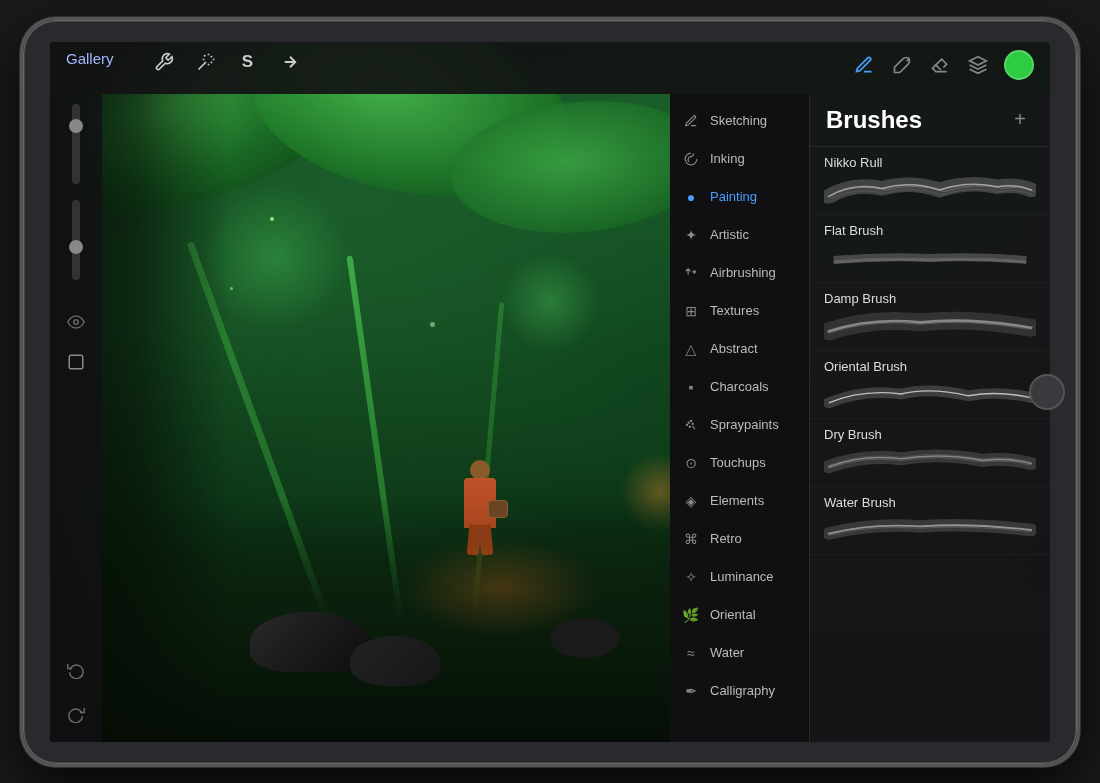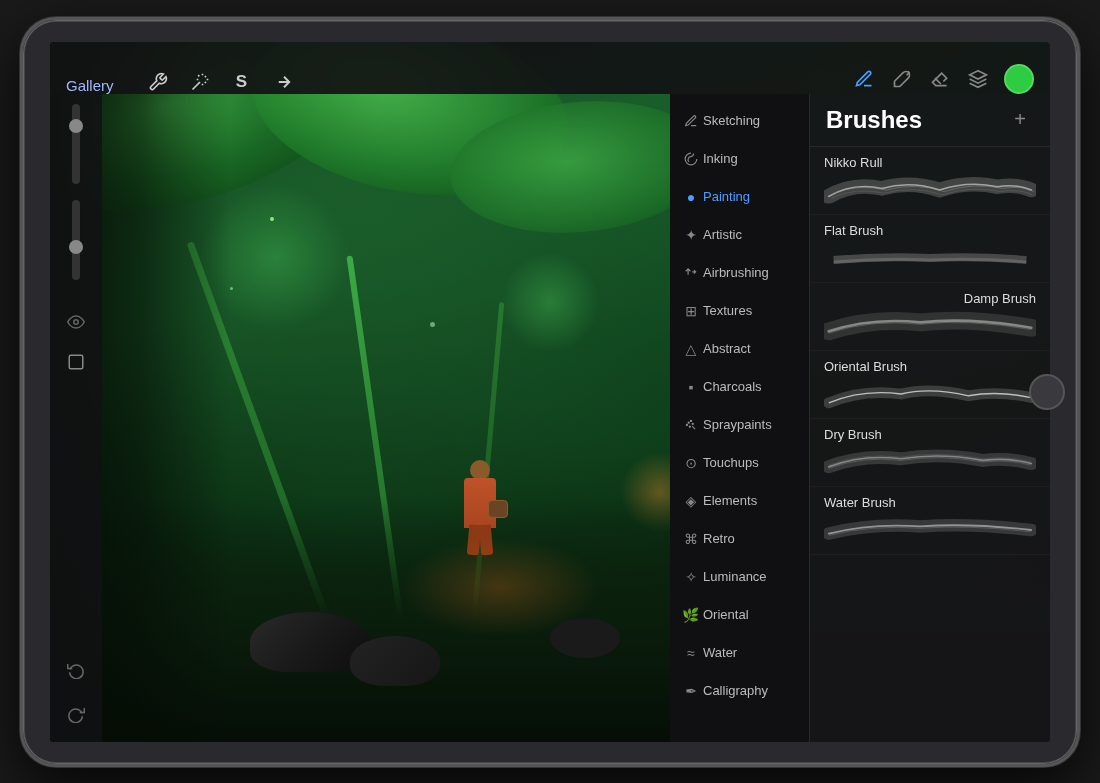--- a/index.html
+++ b/index.html
@@ -71,24 +71,24 @@
         linear-gradient(160deg, #0d2e14 0%, #1a5c28 30%, #0a1f0a 60%, #061208 100%);
     }
 
     
     .toolbar-top {
       position: absolute;
       top: 0; left: 0; right: 0;
       height: 52px;
       background: rgba(18,18,20,0.92);
       display: flex;
-      align-items: flex-end;
-      padding: 0 16px;
+      align-items: flex-start;
+      padding: 8px 16px;
       z-index: 20;
-      gap: 12px;
+      gap: 18px;
     }
 
     .gallery-btn {
       color: #a0b8ff;
       font-size: 15px;
       font-weight: 500;
       margin-right: 20px;
       cursor: pointer;
     }
 
@@ -204,21 +204,21 @@
       width: 140px;
       background: rgba(16,16,18,0.98);
       border-right: 1px solid #2a2a2a;
       overflow-y: auto;
       padding: 8px 0;
     }
 
     .category-item {
       display: flex;
       align-items: center;
-      gap: 3px;
+      gap: 10px;
       padding: 10px 12px;
       cursor: pointer;
       border-radius: 0;
     }
 
     .category-item.active {
       
     }
 
     .category-icon {
@@ -608,21 +608,21 @@
         <div class="brush-item" style="padding: 8px 14px; border-bottom: 1px solid #1e1e20;">
           <div class="brush-item-name">Flat Brush</div>
           <div class="brush-stroke">
             <svg class="stroke-svg" viewBox="0 0 220 32" preserveAspectRatio="none">
               <path d="M10 18 Q60 14 110 16 Q160 14 210 18" stroke="#555" stroke-width="8" fill="none" stroke-linecap="butt" opacity="0.8"></path>
               <path d="M10 20 Q60 16 110 18 Q160 16 210 20" stroke="#777" stroke-width="3" fill="none" stroke-linecap="butt" opacity="0.6"></path>
             </svg>
           </div>
         </div>
 
-        <div class="brush-item" style="padding: 8px 14px; border-bottom: 1px solid #1e1e20; text-align: right;">
+        <div class="brush-item" style="padding: 8px 14px; border-bottom: 1px solid #1e1e20;">
           <div class="brush-item-name">Damp Brush</div>
           <div class="brush-stroke">
             <svg class="stroke-svg" viewBox="0 0 220 36" preserveAspectRatio="none">
               <path d="M5 24 Q50 8 100 14 Q150 8 215 20" stroke="#666" stroke-width="20" fill="none" stroke-linecap="round" opacity="0.35"></path>
               <path d="M5 24 Q50 8 100 14 Q150 8 215 20" stroke="#aaa" stroke-width="3" fill="none" stroke-linecap="round" opacity="0.7"></path>
               <path d="M5 26 Q50 10 100 16 Q150 10 215 22" stroke="#999" stroke-width="1" fill="none" opacity="0.4"></path>
             </svg>
           </div>
         </div>
 

